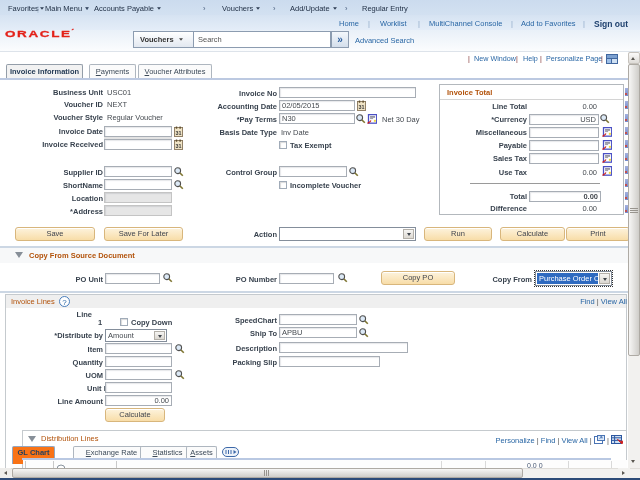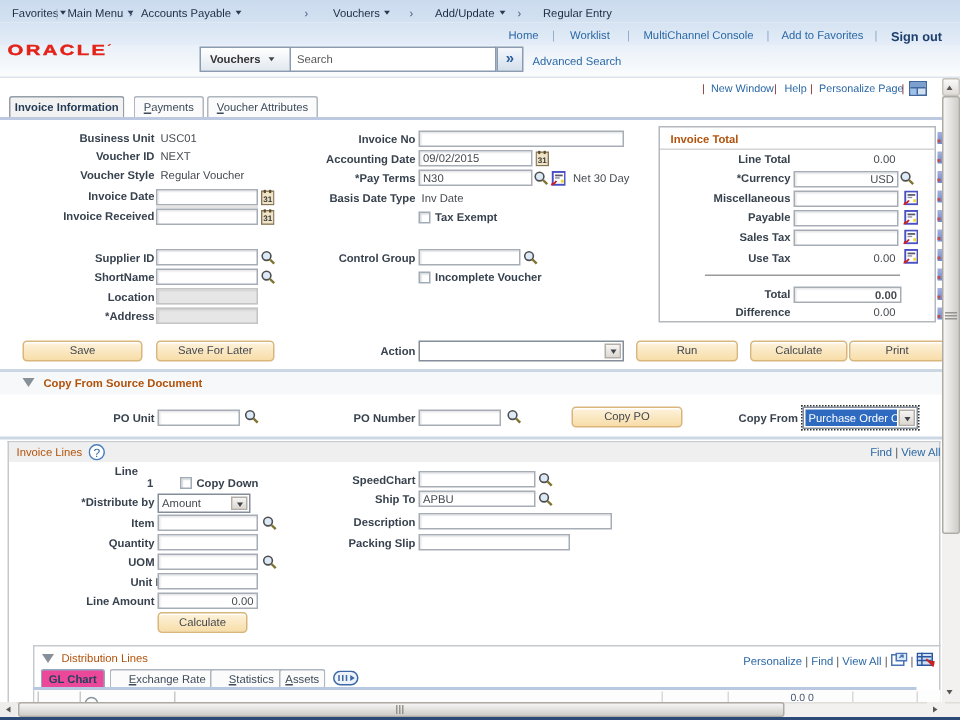--- a/index.html
+++ b/index.html
@@ -98,21 +98,21 @@
 <div class="lbl rt" style="right:537px;top:185px">ShortName</div>
 <div class="inp" style="left:104px;top:179px;width:68px"></div>
 <div class="lbl rt" style="right:537px;top:198px">Location</div>
 <div class="inp gray" style="left:104px;top:192px;width:68px"></div>
 <div class="lbl rt" style="right:537px;top:211px">*Address</div>
 <div class="inp gray" style="left:104px;top:205px;width:68px"></div>
 
 <div class="lbl rt" style="right:363px;top:93px">Invoice No</div>
 <div class="inp" style="left:279px;top:87px;width:137px"></div>
 <div class="lbl rt" style="right:363px;top:106px">Accounting Date</div>
-<div class="inp" style="left:279px;top:100px;width:76px">09/02/2015</div>
+<div class="inp" style="left:279px;top:100px;width:76px">02/05/2015</div>
 <div class="lbl rt" style="right:363px;top:119px">*Pay Terms</div>
 <div class="inp" style="left:279px;top:113px;width:76px">N30</div>
 <div class="val" style="left:382px;top:119px">Net 30 Day</div>
 <div class="lbl rt" style="right:363px;top:132px">Basis Date Type</div>
 <div class="val" style="left:281px;top:132px">Inv Date</div>
 <div class="cb" style="left:279px;top:141px"></div>
 <div class="lbl" style="left:290px;top:145px">Tax Exempt</div>
 <div class="lbl rt" style="right:363px;top:172px">Control Group</div>
 <div class="inp" style="left:279px;top:166px;width:68px"></div>
 <div class="cb" style="left:279px;top:181px"></div>
@@ -209,21 +209,21 @@
       <rect x="3.5" y="0.5" width="7" height="5" fill="#dce9f8" stroke="#4a74b4"></rect>
       <path d="M5.5 3.5 l2.5 -1.7 m0 1.7 v-1.7 h-1.7" stroke="#4a74b4" fill="none"></path>
     </svg> <span style="color:#555">|</span> <svg width="12" height="10" style="vertical-align:-2px">
       <rect x="0.5" y="0.5" width="10" height="8" fill="#cfe0f2" stroke="#2c57a0"></rect>
       <line x1="0" y1="2.8" x2="10" y2="2.8" stroke="#2c57a0"></line>
       <line x1="0" y1="5.4" x2="10" y2="5.4" stroke="#2c57a0"></line>
       <line x1="3.6" y1="0" x2="3.6" y2="9" stroke="#2c57a0"></line>
       <path d="M6.5 4.5 L11 9 l1 -2.8 l-2.8 0 z" fill="#cc2222" stroke="#cc2222"></path>
     </svg></div>
 
-<div class="tab" style="left:27px;top:446px;width:43px;height:18px;line-height:12px;background:#ec4899;border-color:#93a7c2;font-weight:bold;color:#24405e">GL Chart</div>
+<div class="tab" style="left:12px;top:446px;width:43px;height:18px;line-height:12px;background:#f97316;border-color:#93a7c2;font-weight:bold;color:#24405e">GL Chart</div>
 <div class="tab" style="left:73px;top:446px;width:77px;height:13px;line-height:12px"><span style="text-decoration:underline">E</span>xchange Rate</div>
 <div class="tab" style="left:140px;top:446px;width:55px;height:13px;line-height:12px"><span style="text-decoration:underline">S</span>tatistics</div>
 <div class="tab" style="left:186px;top:446px;width:31px;height:13px;line-height:12px"><span style="text-decoration:underline">A</span>ssets</div>
 <svg class="abs" style="left:222px;top:447px" width="18" height="11">
     <rect x="0.5" y="0.5" width="16" height="9" rx="4.5" fill="#eef3fa" stroke="#3c68a8"></rect>
     <line x1="4" y1="3" x2="4" y2="7" stroke="#3c68a8"></line>
     <line x1="6.5" y1="3" x2="6.5" y2="7" stroke="#3c68a8"></line>
     <line x1="9" y1="3" x2="9" y2="7" stroke="#3c68a8"></line>
     <path d="M11.5 3 l3 2 l-3 2 z" fill="#3c68a8"></path>
   </svg>

